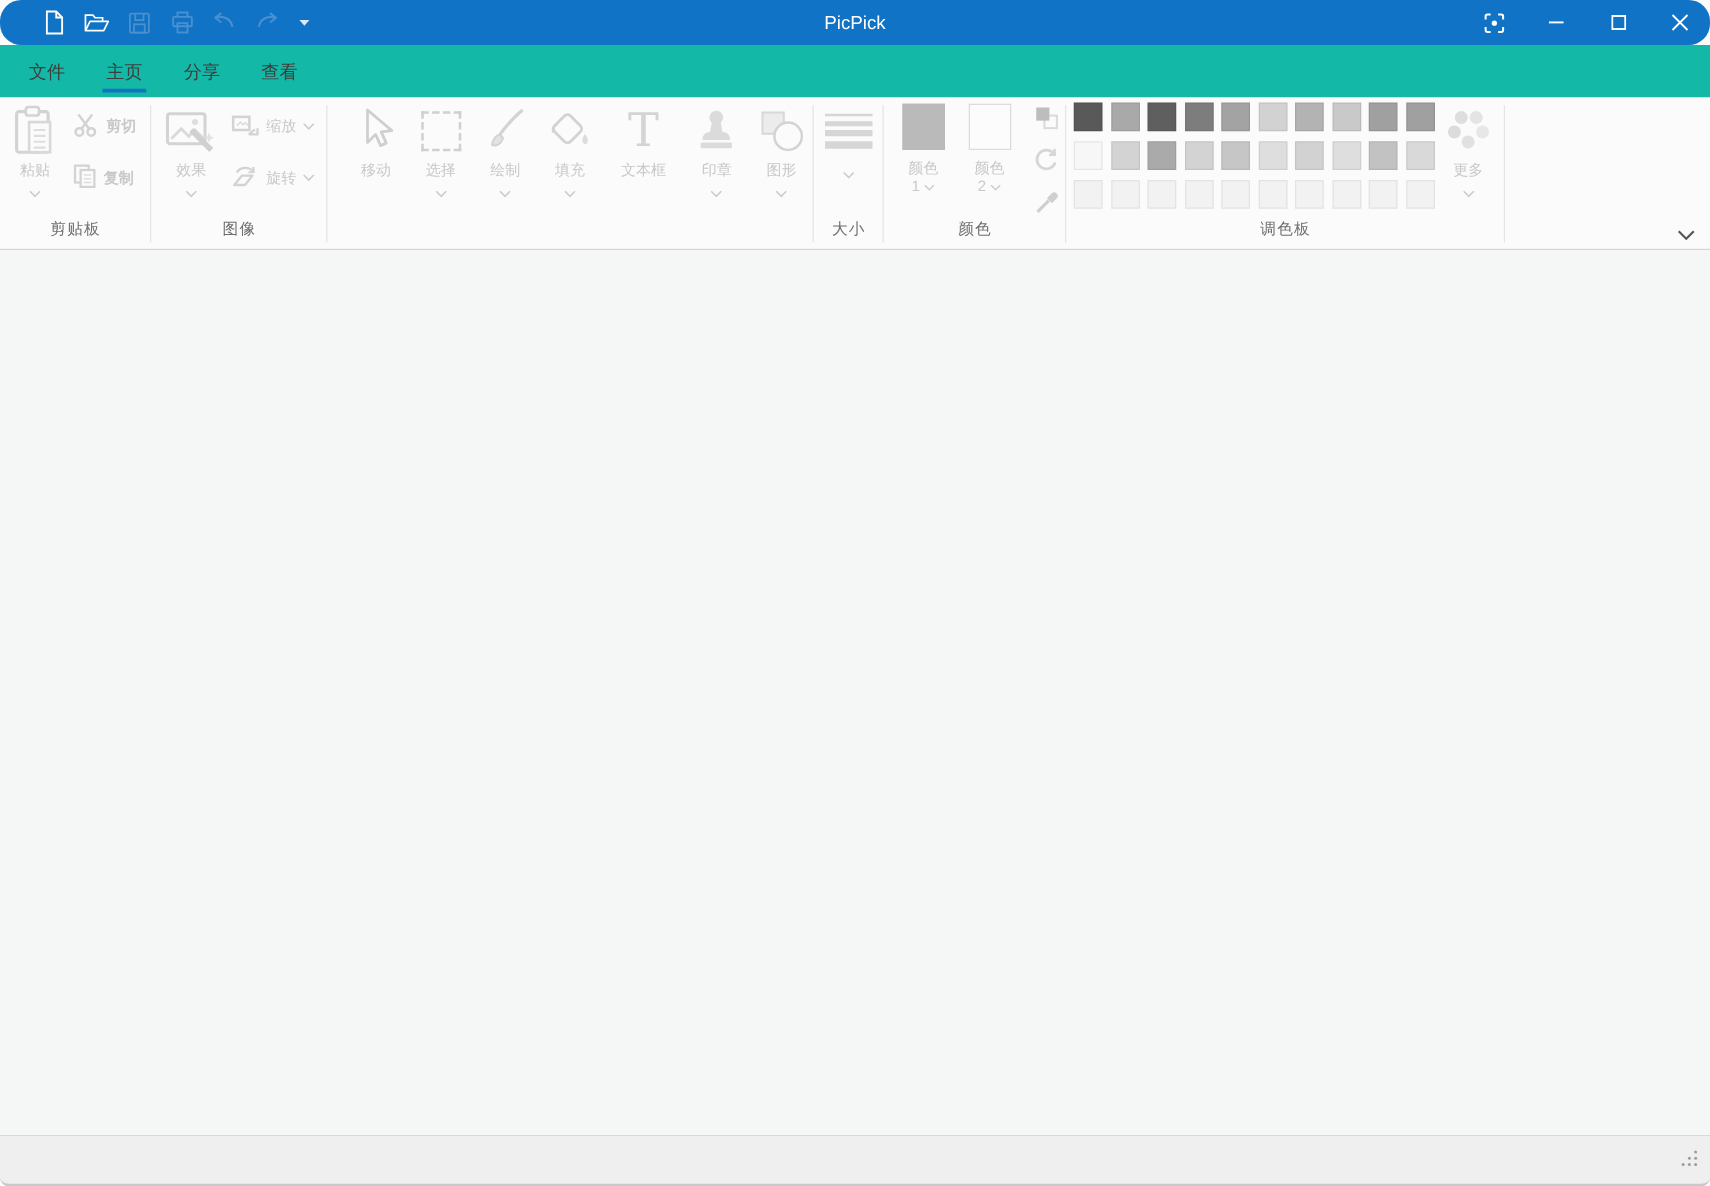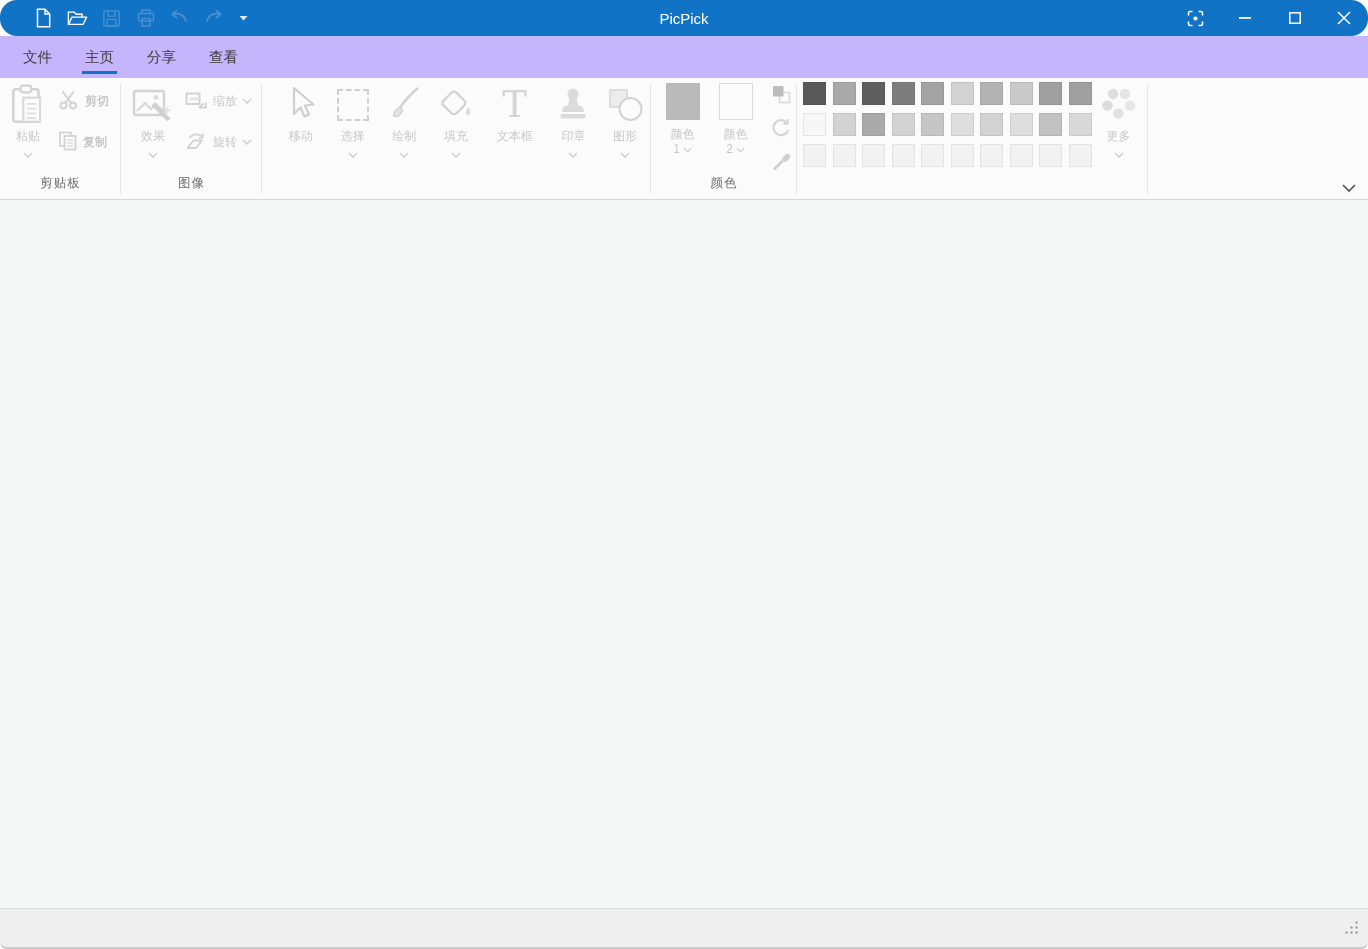--- a/index.html
+++ b/index.html
@@ -9,21 +9,21 @@
 
   
   .titlebar { height:36px; background:#1173c5; display:flex; align-items:center; position:relative; flex:0 0 auto;border-radius:17px; }
   .qat { display:flex; align-items:center; padding-left:33px; gap:13px; z-index:2; }
   .ticon { width:21px; height:22px; display:flex; align-items:center; justify-content:center; cursor:default; }
   .title-text { position:absolute; left:0; right:0; text-align:center; color:#ffffff; font-size:15px; z-index:1; }
   .win-controls { margin-left:auto; display:flex; height:100%; z-index:2; }
   .wc { width:50px; height:100%; display:flex; align-items:center; justify-content:center; }
 
   
-  .tabrow { height:42px; background:#c4b5fd; display:flex; align-items:stretch; padding-left:22px; flex:0 0 auto; }
+  .tabrow { height:42px; background:#14b8a6; display:flex; align-items:stretch; padding-left:22px; flex:0 0 auto; }
   .tab { font-size:14.5px; color:#3d3d3d; margin-right:31px; display:flex; align-items:center; position:relative; padding:0 1px; }
   .tab.active::after { content:""; position:absolute; left:-2px; right:-2px; bottom:4px; height:3px; background:#1173c5; }
 
   
   .ribbon { height:122px; background:#fbfbfb; border-bottom:1px solid #d6d6d6; display:flex; flex:0 0 auto; position:relative; }
   .rgroup { position:relative; display:flex; flex-direction:column; flex:0 0 auto; }
   .rgroup::after { content:""; position:absolute; right:0; top:6px; bottom:5px; width:1px; background:#e5e5e5; }
   .rg-content { height:97px; display:flex; align-items:flex-start; }
   .rg-label { height:20px; text-align:center; font-size:12.5px; color:#6e6e6e; letter-spacing:1px; }
 
@@ -319,20 +319,41 @@
           <span class="lbl">图形</span>
           <span class="chevslot">
               <svg width="10" height="6" viewBox="0 0 10 6">
                 <path d="M1 1 L5 5 L9 1" fill="none" stroke="#cccccc" stroke-width="1.3"></path>
               </svg>
             </span>
         </div>
       </div>
     </div>
 
+    <div class="rgroup" style="width:56px;">
+      <div class="rg-content" style="justify-content:center;">
+        <div class="btn-lg" style="width:52px;">
+          <span class="ic">
+            <span class="sizebars">
+                <i style="height:2.5px;"></i>
+                <i style="height:4px;"></i>
+                <i style="height:5px;"></i>
+                <i style="height:6.5px;"></i>
+              </span>
+          </span>
+          <span class="lbl"></span>
+          <span class="chevslot">
+              <svg width="10" height="6" viewBox="0 0 10 6">
+                <path d="M1 1 L5 5 L9 1" fill="none" stroke="#cccccc" stroke-width="1.3"></path>
+              </svg>
+            </span>
+        </div>
+      </div>
+      <div class="rg-label">大小</div>
+    </div>
 
     <div class="rgroup" style="width:146px;">
       <div class="rg-content" style="padding-left:7px;">
         <div class="color-btn">
           <span class="color-swatch" style="background: rgb(186, 186, 186);"></span>
           <span class="color-lbl">
             <span>颜色</span>
             <span class="num-row">
                 <span>1</span>
                 <svg width="9" height="6" viewBox="0 0 10 6">
@@ -422,20 +443,21 @@
               </svg>
           </span>
           <span class="lbl">更多</span>
           <span class="chevslot">
               <svg width="10" height="6" viewBox="0 0 10 6">
                 <path d="M1 1 L5 5 L9 1" fill="none" stroke="#cccccc" stroke-width="1.3"></path>
               </svg>
             </span>
         </div>
       </div>
+      <div class="rg-label">调色板</div>
     </div>
 
     <div class="collapse-area">
       <span class="collapse-chevron">
         <svg width="16" height="10" viewBox="0 0 16 10">
             <path d="M2 2 L8 8 L14 2" fill="none" stroke="#555555" stroke-width="1.7"></path>
           </svg>
       </span>
     </div>
   </div>

